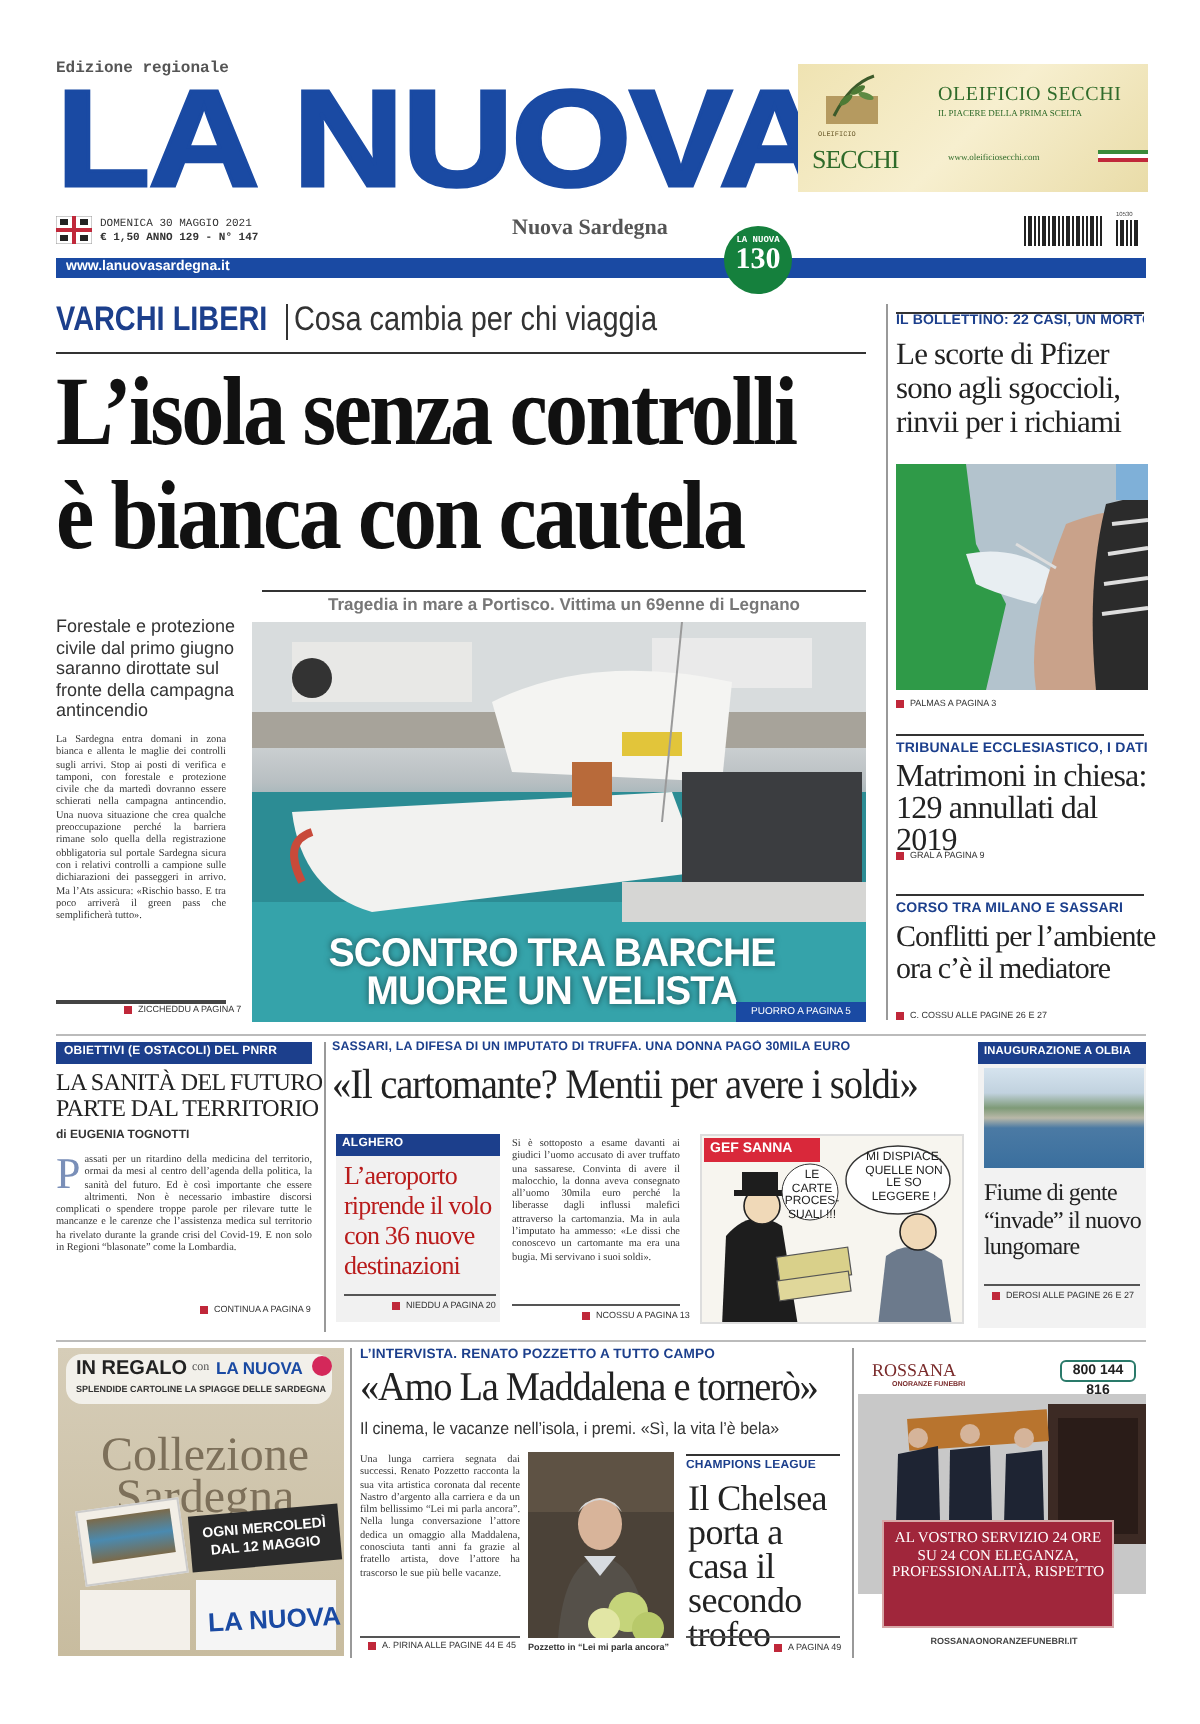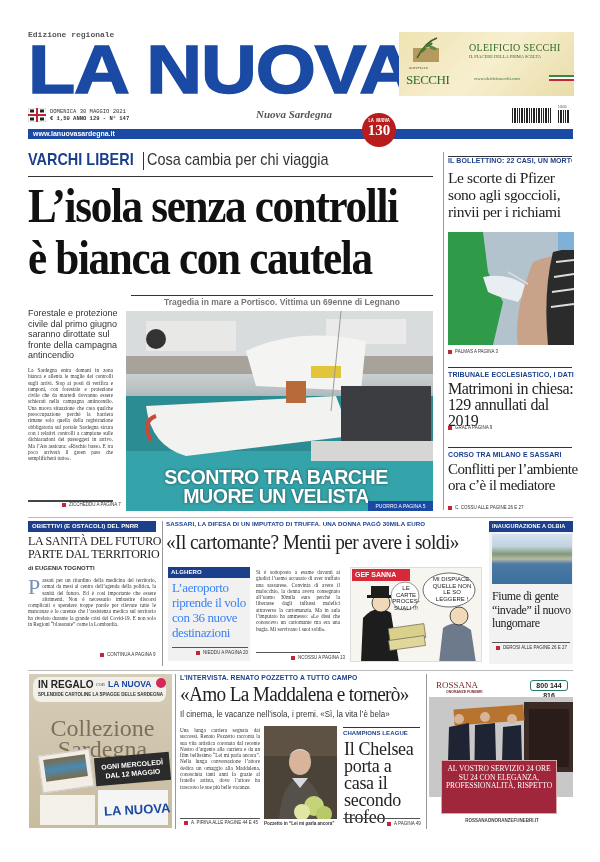--- a/index.html
+++ b/index.html
@@ -11,26 +11,26 @@
   .kicker { font-family: "Liberation Sans", sans-serif; font-weight: bold; color: #1c3f8c; font-size: 7px; letter-spacing: 0.1px; white-space: nowrap; overflow: hidden; }
   .rule { border-top: 1px solid #333; }
   .ref { font-family: "Liberation Sans", sans-serif; font-size: 4.5px; color: #333; white-space: nowrap; }
   .ref::before { content: ""; display: inline-block; width: 4px; height: 4px; background: #c0283a; margin-right: 3px; vertical-align: -0.5px; }
   .body-text { font-family: "Liberation Serif", serif; font-size: 5.2px; line-height: 6.3px; color: #333; text-align: justify; }
   .vline { position: absolute; width: 1px; background: #999; }
 
   
   #edition { left: 28px; top: 30px; font-size: 8px; font-weight: bold; color: #555; }
   #logo { left: 28px; top: 38px; font-family: "Liberation Sans", sans-serif; font-weight: 900; font-size: 69px; line-height: 64px; color: #1a4aa3; letter-spacing: -1px; transform: scaleX(1.12); transform-origin: left; -webkit-text-stroke: 1.5px #1a4aa3; }
-  #subbrand { left: 256px; top: 108px; font-family: "Liberation Serif", serif; font-style: italic; font-weight: bold; font-size: 11px; color: #555; }
+  #subbrand { left: 256px; top: 108px; font-family: "Liberation Serif", serif; font-weight: bold; font-size: 11px; color: #555; }
   #flag { left: 28px; top: 108px; width: 18px; height: 14px; }
   #date { left: 50px; top: 108px; font-size: 5.5px; color: #333; line-height: 7px; }
   #urlbar { left: 28px; top: 129px; width: 545px; height: 10px; background: #1a4aa3; }
   #url { left: 33px; top: 129.5px; font-family: "Liberation Sans", sans-serif; font-weight: bold; font-size: 7px; color: #fff; }
-  #badge { left: 362px; top: 113px; width: 34px; height: 34px; border-radius: 50%; background: #b91c1c; color: #fff; text-align: center; }
+  #badge { left: 362px; top: 113px; width: 34px; height: 34px; border-radius: 50%; background: #15803d; color: #fff; text-align: center; }
   #ad-top { left: 399px; top: 32px; width: 175px; height: 64px; background: linear-gradient(135deg, #efe3b2, #f7efcf 50%, #e9dca8); }
   #barcode { left: 512px; top: 104px; width: 62px; height: 22px; }
 
   
   #varchi { left: 28px; top: 150px; font-family: "Liberation Sans", sans-serif; font-weight: bold; font-size: 17px; color: #1c3f8c; transform: scaleX(0.85); transform-origin: left; white-space: nowrap; }
   #varchi-sub { left: 147px; top: 150px; font-family: "Liberation Sans", sans-serif; font-size: 17px; color: #333; transform: scaleX(0.85); transform-origin: left; white-space: nowrap; }
   #head-rule { left: 28px; top: 176px; width: 405px; }
   #headline { left: 28px; top: 180px; font-family: "Liberation Serif", serif; font-weight: bold; font-size: 49px; line-height: 52px; color: #111; letter-spacing: -1.5px; white-space: nowrap; transform: scaleX(0.88); transform-origin: left; }
 
   
@@ -69,21 +69,21 @@
   #pnrr-author { left: 28px; top: 565px; font-family: "Liberation Sans", sans-serif; font-size: 6px; font-weight: bold; color: #333; }
   #pnrr-body { left: 28px; top: 577px; width: 128px; }
   #dropcap { float: left; font-size: 22px; line-height: 18px; color: #7a8fb8; margin-right: 2px; margin-top: 1px; }
   #pnrr-ref { left: 100px; top: 652px; }
   #vsep-2 { left: 162px; top: 521px; height: 145px; }
 
   #cart-kicker { left: 166px; top: 520px; width: 315px; font-size: 6.2px; }
   #cart-title { left: 166px; top: 530px; width: 320px; font-size: 21px; line-height: 24px; color: #222; letter-spacing: -0.6px; white-space: nowrap; transform: scaleX(0.92); transform-origin: left; }
   #alghero-box { left: 168px; top: 567px; width: 82px; height: 94px; background: #f1f1f1; }
   #alghero-kicker { left: 168px; top: 567px; width: 82px; height: 11px; background: #1c3f8c; color: #fff; font-size: 6px; line-height: 11px; padding-left: 3px; }
-  #alghero-title { left: 172px; top: 580px; width: 80px; font-size: 13px; line-height: 15px; color: #3b82f6; letter-spacing: -0.4px; }
+  #alghero-title { left: 172px; top: 580px; width: 80px; font-size: 13px; line-height: 15px; color: #b91c1c; letter-spacing: -0.4px; }
   #alghero-ref { left: 196px; top: 650px; }
   #cart-body { left: 256px; top: 569px; width: 84px; }
   #cart-ref { left: 291px; top: 655px; }
 
   #cartoon { left: 350px; top: 567px; width: 132px; height: 95px; background: #f7f5ef; border: 1px solid #ddd; overflow: hidden; }
   #cartoon-label { left: 352px; top: 569px; width: 58px; height: 12px; background: #d9283a; color: #fff; font-family: "Liberation Sans", sans-serif; font-weight: bold; font-size: 7px; line-height: 12px; padding-left: 3px; }
   .bubble { position: absolute; font-family: "Liberation Sans", sans-serif; font-size: 6px; line-height: 6.5px; color: #222; text-align: center; }
 
   #olbia-box { left: 489px; top: 521px; width: 84px; height: 143px; background: #f2f2f2; }
   #olbia-kicker { left: 489px; top: 521px; width: 84px; height: 11px; background: #1c3f8c; color: #fff; font-size: 5.6px; line-height: 11px; padding-left: 3px; }

